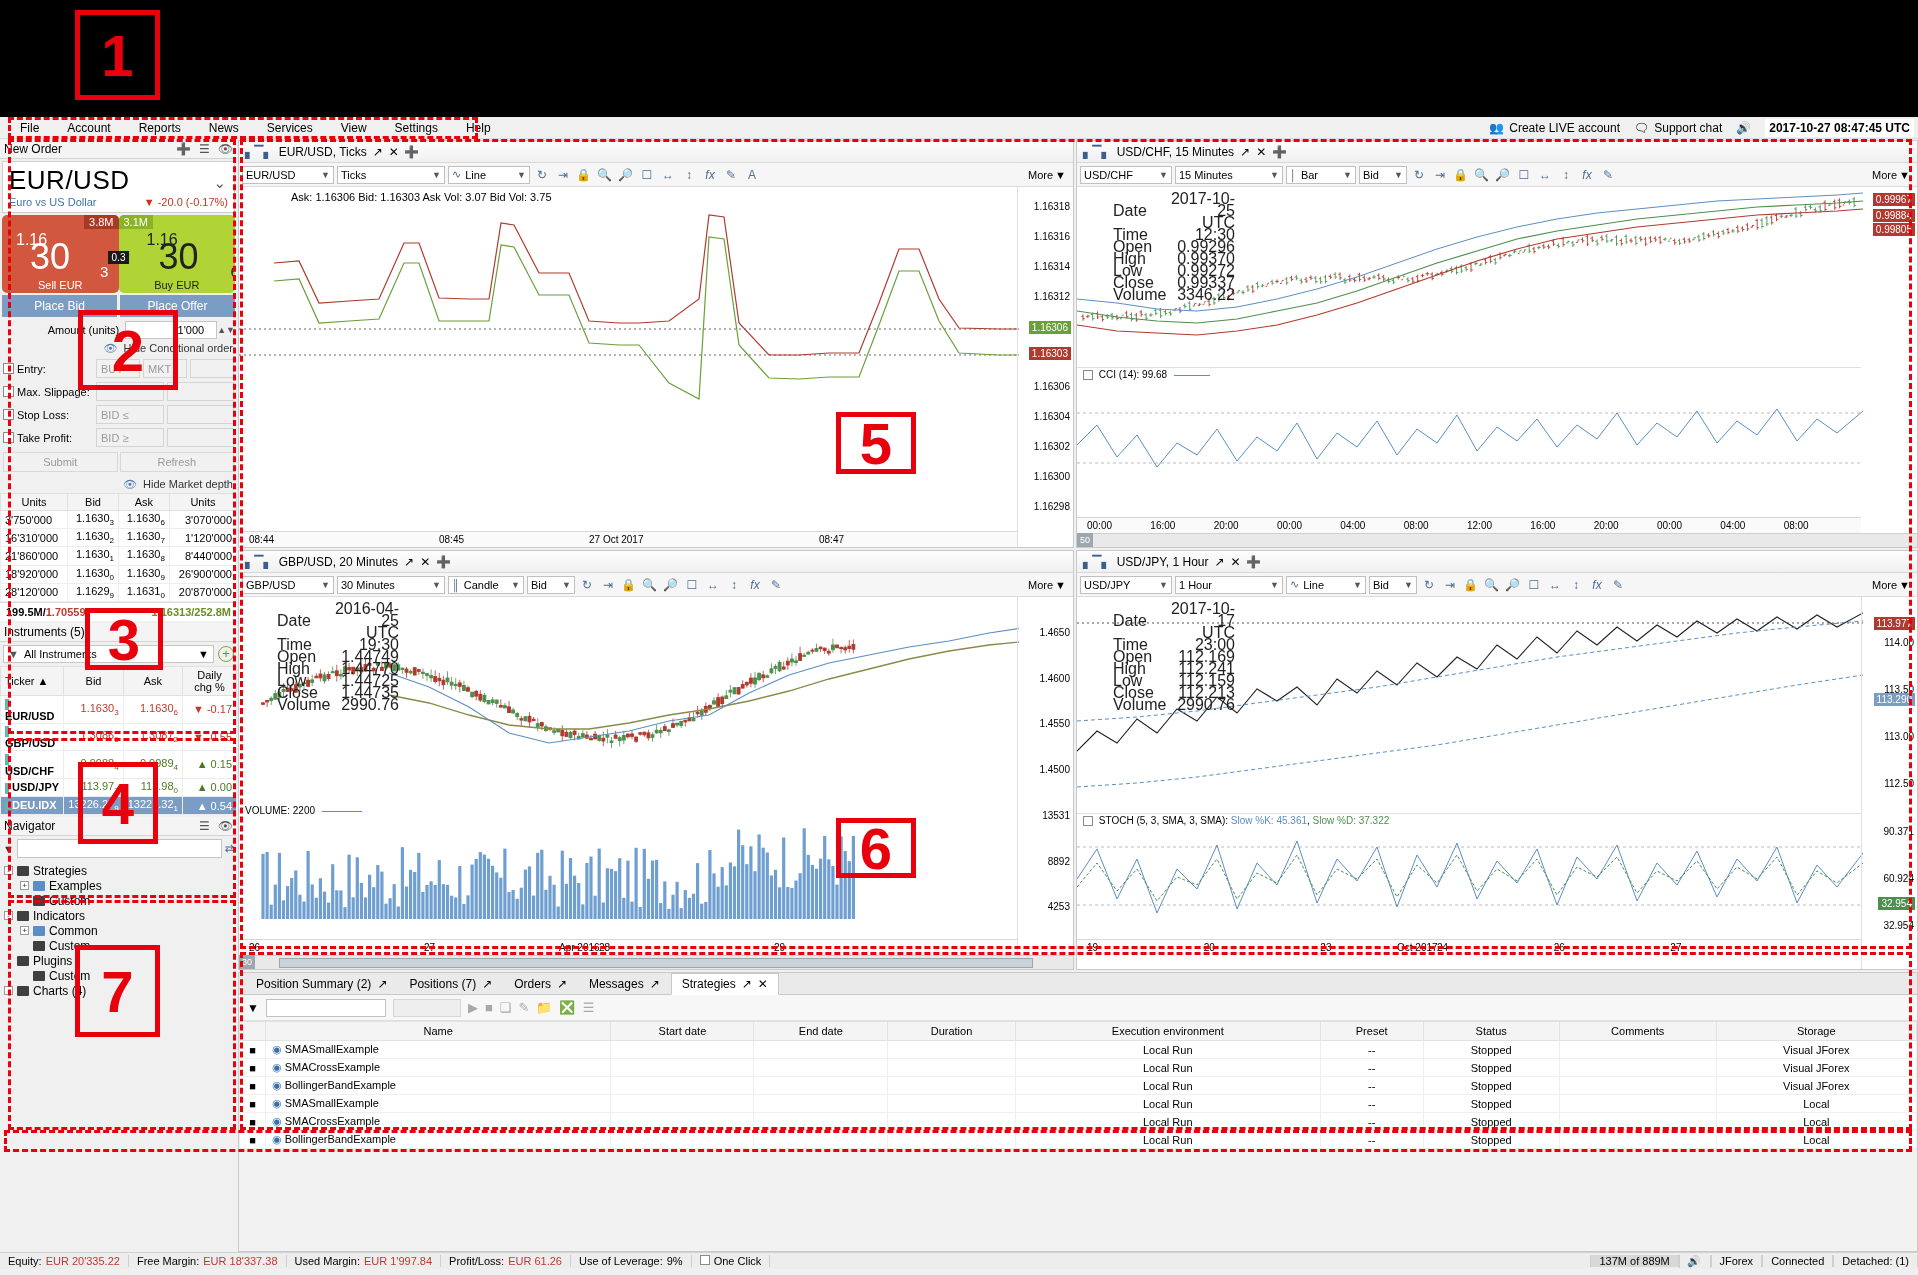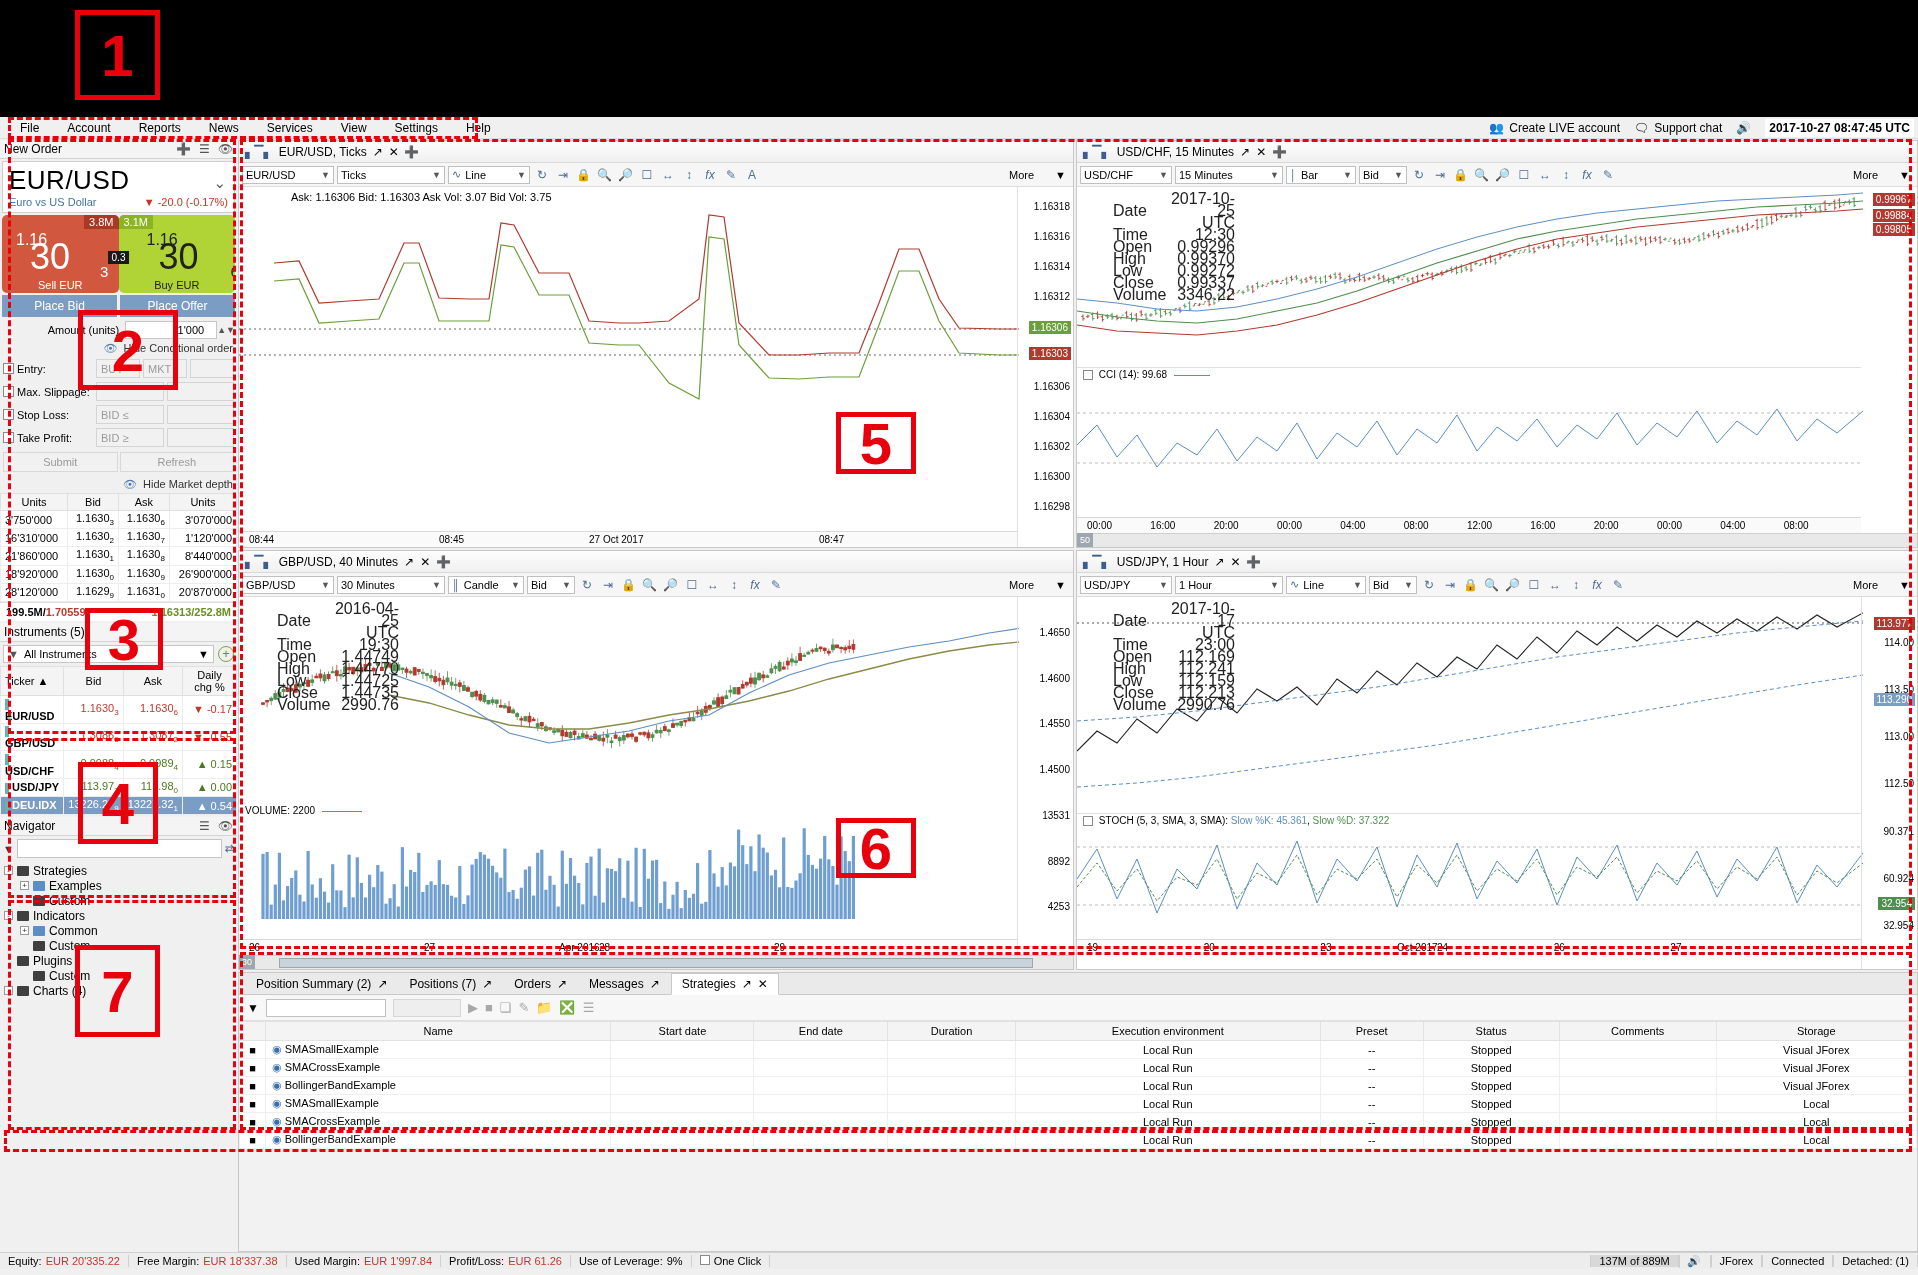--- a/index.html
+++ b/index.html
@@ -128,21 +128,21 @@
           display: flex; align-items: center; gap: 6px; padding: 0 6px;
           border-bottom: 1px solid #d8d8d8; font-size: 12px; }
   .ctab .ic { color: #3b5e8c; }
   .ctoolbar { height: 24px; background: #f6f6f6; display: flex; align-items: center;
               gap: 3px; padding: 0 3px; border-bottom: 1px solid #dcdcdc; font-size: 11px; }
   .sel { background: #fff; border: 1px solid #c0c0c0; height: 18px; display: flex;
          align-items: center; padding: 0 3px; gap: 4px; font-size: 11px; }
   .sel .sp { flex: 1; } .sel .cv { color: #555; font-size: 9px; }
   .tbtn { width: 18px; height: 18px; border: 1px solid transparent; display: flex;
           align-items: center; justify-content: center; color: #4d6d93; font-size: 12px; }
-  .more { margin-left: auto; display: flex; align-items: center; gap: 21px; padding-right: 4px; }
+  .more { margin-left: auto; display: flex; align-items: center; gap: 2px; padding-right: 4px; }
   .cbody { position: absolute; left: 0; right: 0; bottom: 0; top: 46px; background: #fff;
            overflow: hidden; }
   .yaxis { position: absolute; right: 0; top: 0; bottom: 0; width: 56px;
            border-left: 1px solid #e0e0e0; font-size: 10px; }
   .yaxis .t { position: absolute; right: 3px; }
   .xaxis { position: absolute; left: 0; right: 56px; bottom: 0; height: 16px;
            border-top: 1px solid #d8d8d8; font-size: 10px; background: #fafafa; }
   .xaxis .t { position: absolute; }
   .tagbox { position: absolute; right: 2px; font-size: 10px; color: #fff;
             padding: 1px 3px; z-index: 6; }
@@ -542,21 +542,21 @@
             <div class="t" style="left: 390px; top: 18px;">08:46</div>
             <div class="t" style="left: 580px; top: 2px;">08:47</div>
             <div class="t" style="left: 350px; top: 2px; font-weight: normal;">27 Oct 2017</div>
           </div>
       </div>
     </div>
 
     <div class="chartwin" style="left:0; top:410px; width:836px; height:420px;">
       <div class="ctab">
         <span class="ic">▖▔▖</span>
-        <span>GBP/USD, 40 Minutes</span>
+        <span>GBP/USD, 20 Minutes</span>
         <span>↗</span>
         <span>✕</span>
         <span style="color:#5c9a1b">➕</span>
       </div>
       <div class="ctoolbar">
         <div class="sel" style="width:92px">
           <span class="sp">GBP/USD</span>
             <span class="cv">▼</span>
           </div>
         <div class="sel" style="width:108px">

